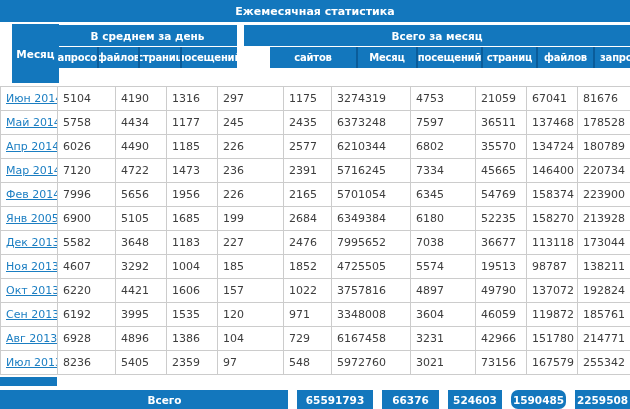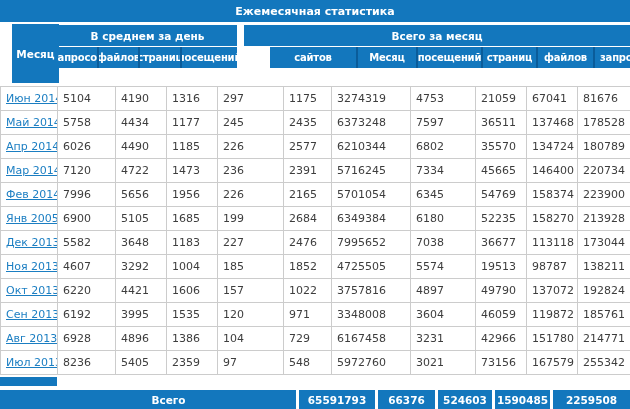--- a/index.html
+++ b/index.html
@@ -36,21 +36,21 @@
   td.mcell a{color:#1b7ec2;text-decoration:underline;}
 
   
   .spacer{height:13px;padding-top:2px;}
   .spacer-block{width:57px;height:9px;background:#1377bd;}
 
   
   .footer{display:flex;height:19px;}
   .flabel{width:318px;background:#1377bd;color:#fff;font-size:10.5px;font-weight:bold;
           display:flex;align-items:center;justify-content:center;padding-left:41px;}
-  .fcell{margin-left:3px;background:#1377bd;color:#fff;font-size:10.5px;font-weight:bold;
+  .fcell{margin-left:9px;background:#1377bd;color:#fff;font-size:10.5px;font-weight:bold;
          display:flex;align-items:center;justify-content:center;overflow:hidden;}
 </style>
 </head>
 <body>
 
 <div class="page">
 
   <div class="title">Ежемесячная статистика</div>
 
   <div class="hdr">
@@ -256,18 +256,18 @@
   <div class="spacer">
     <div class="spacer-block"></div>
   </div>
 
   <div class="footer">
     <div class="flabel">Всего</div>
     <div id="footTotals" style="display:flex;">
         <div class="fcell" style="width: 76px;">65591793</div>
         <div class="fcell" style="width: 57px;">66376</div>
         <div class="fcell" style="width: 54px;">524603</div>
-        <div class="fcell" style="width: 55px;">1590485</div>
-        <div class="fcell" style="width: 77px; text-align: center;">2259508</div>
+        <div class="fcell" style="width: 55px; border-radius: 7px;">1590485</div>
+        <div class="fcell" style="width: 55px; text-align: center;">2259508</div>
       </div>
   </div>
 
 </div>
 
 </body></html>

